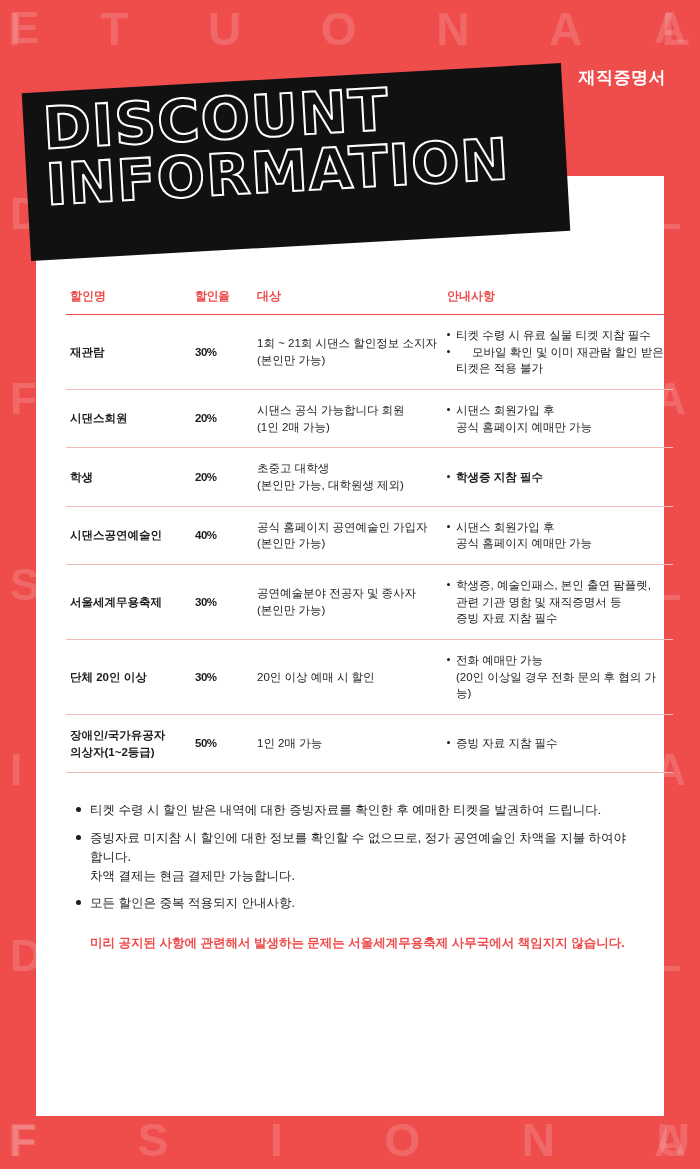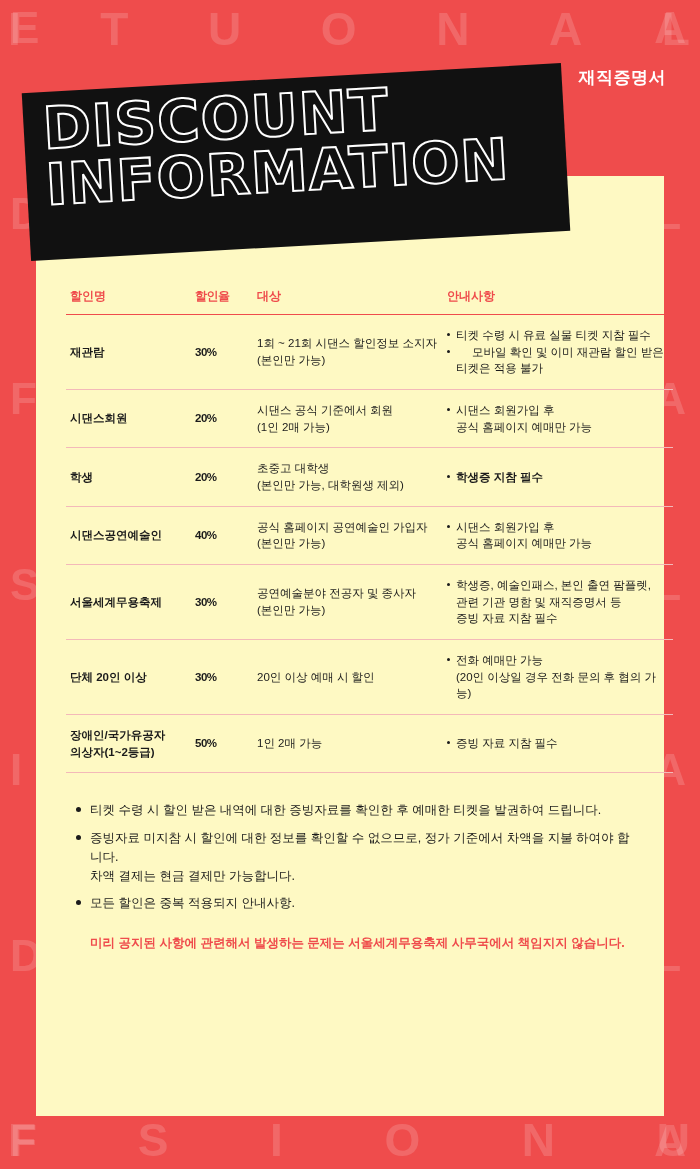--- a/index.html
+++ b/index.html
@@ -88,21 +88,21 @@
   .title-text div { white-space: nowrap; }
   .title-text .l2 { font-size: 57px; }
 
   
   .card {
     position: absolute;
     top: 176px;
     left: 36px;
     width: 628px;
     height: 940px;
-    background: #fef9c3;
+    background: #ffffff;
     z-index: 3;
     padding: 108px 30px 34px 30px;
   }
 
   table.discount {
     width: 100%;
     border-collapse: collapse;
     table-layout: fixed;
   }
   table.discount th {
@@ -254,21 +254,21 @@
                 </li>
               </ul>
             </td>
           </tr>
           <tr>
             <td class="c-name">
               <span class="sub">시댄스회원</span>
             </td>
             <td class="c-rate">20%</td>
             <td class="c-target">
-              <span class="sub">시댄스 공식 기준에서 회원</span>
+              <span class="sub">시댄스 공식 가능합니다 회원</span>
               <span class="sub">(1인 2매 가능)</span>
             </td>
             <td class="c-note">
               <ul class="notelist">
                 <li>
                   <span class="" style="display: block;">시댄스 회원가입 후</span>
                   <span class="cont" style="display: block;">공식 홈페이지 예매만 가능</span>
                 </li>
               </ul>
             </td>
@@ -362,21 +362,21 @@
             </td>
           </tr>
         </tbody>
     </table>
 
     <ul class="footnotes" id="footnotes">
         <li>
           <span style="display: block;">티켓 수령 시 할인 받은 내역에 대한 증빙자료를 확인한 후 예매한 티켓을 발권하여 드립니다.</span>
         </li>
         <li>
-          <span style="display: block;">증빙자료 미지참 시 할인에 대한 정보를 확인할 수 없으므로, 정가 기준에서 차액을 지불 하여야 합니다.</span>
+          <span style="display: block;">증빙자료 미지참 시 할인에 대한 정보를 확인할 수 없으므로, 정가 공연예술인 차액을 지불 하여야 합니다.</span>
           <span style="display: block;">차액 결제는 현금 결제만 가능합니다.</span>
         </li>
         <li>
           <span style="display: block;">모든 할인은 중복 적용되지 안내사항.</span>
         </li>
       </ul>
 
     <div class="disclaimer">미리 공지된 사항에 관련해서 발생하는 문제는 서울세계무용축제 사무국에서 책임지지 않습니다.</div>
   </div>
 

